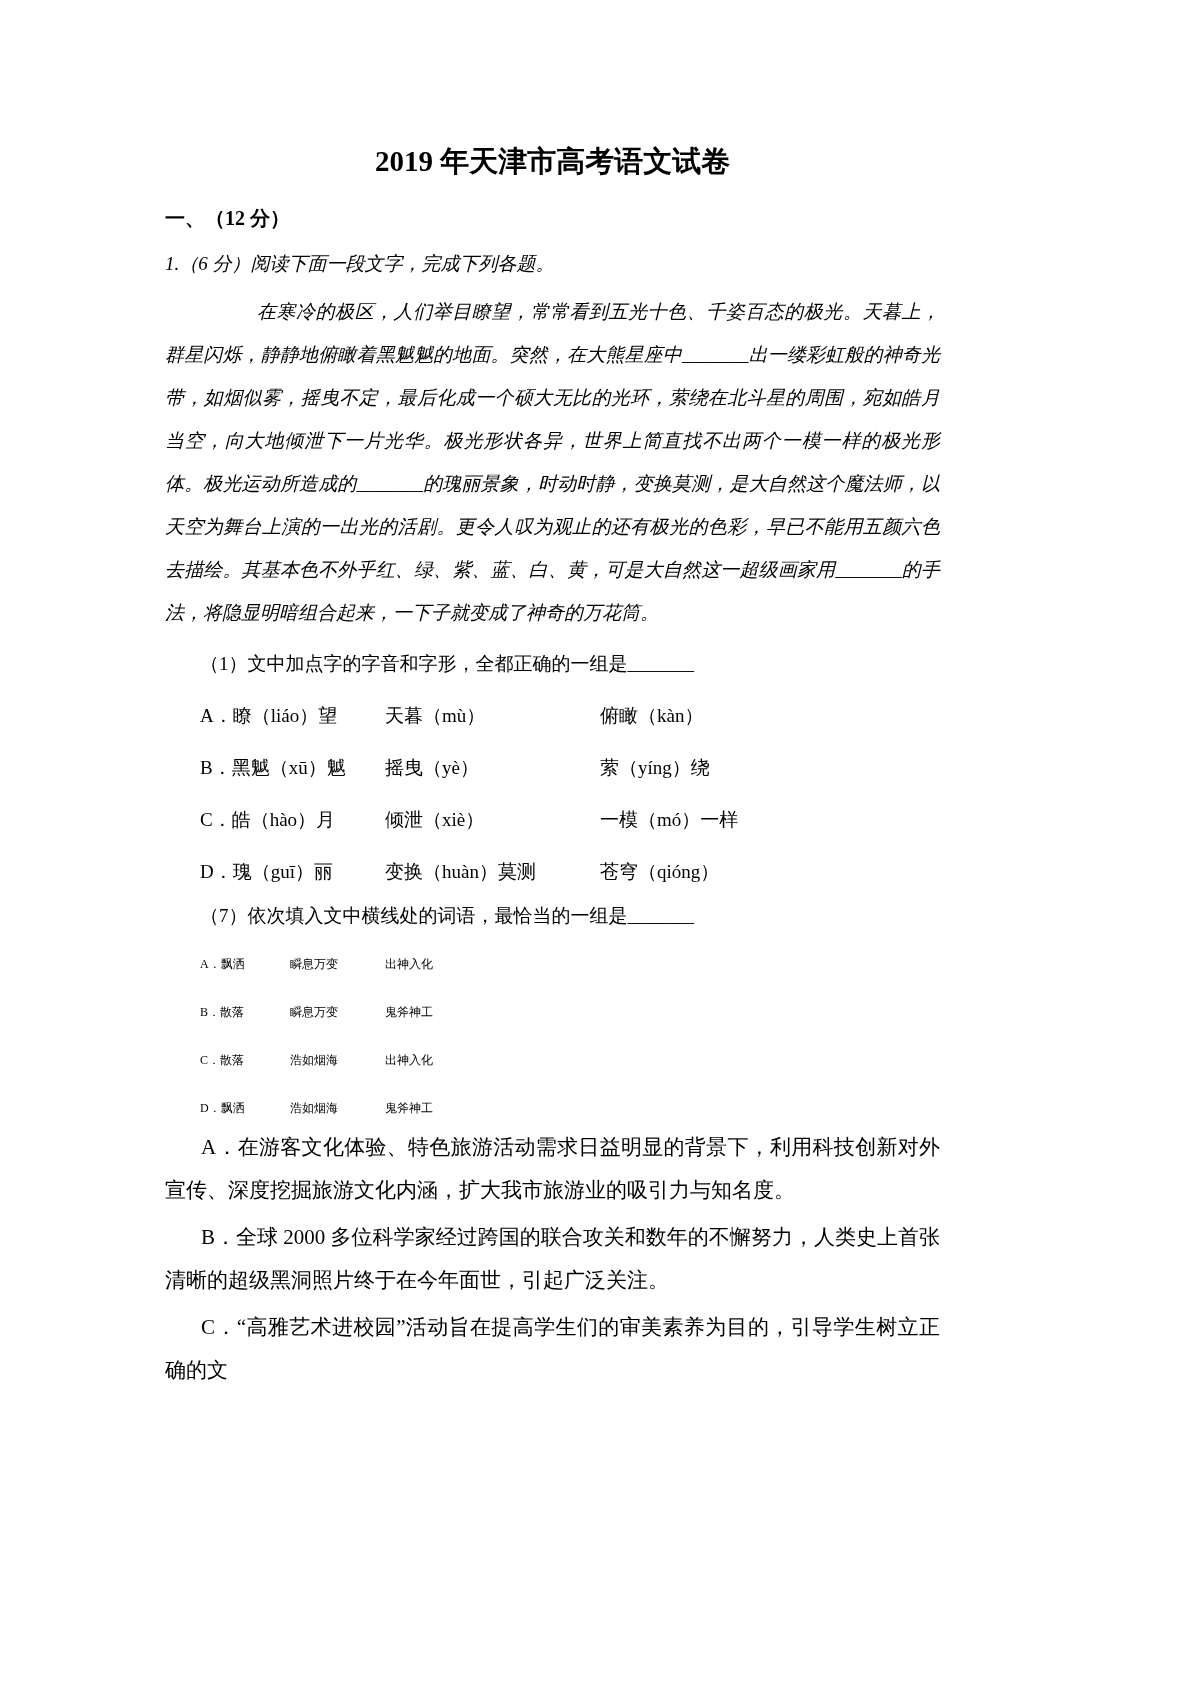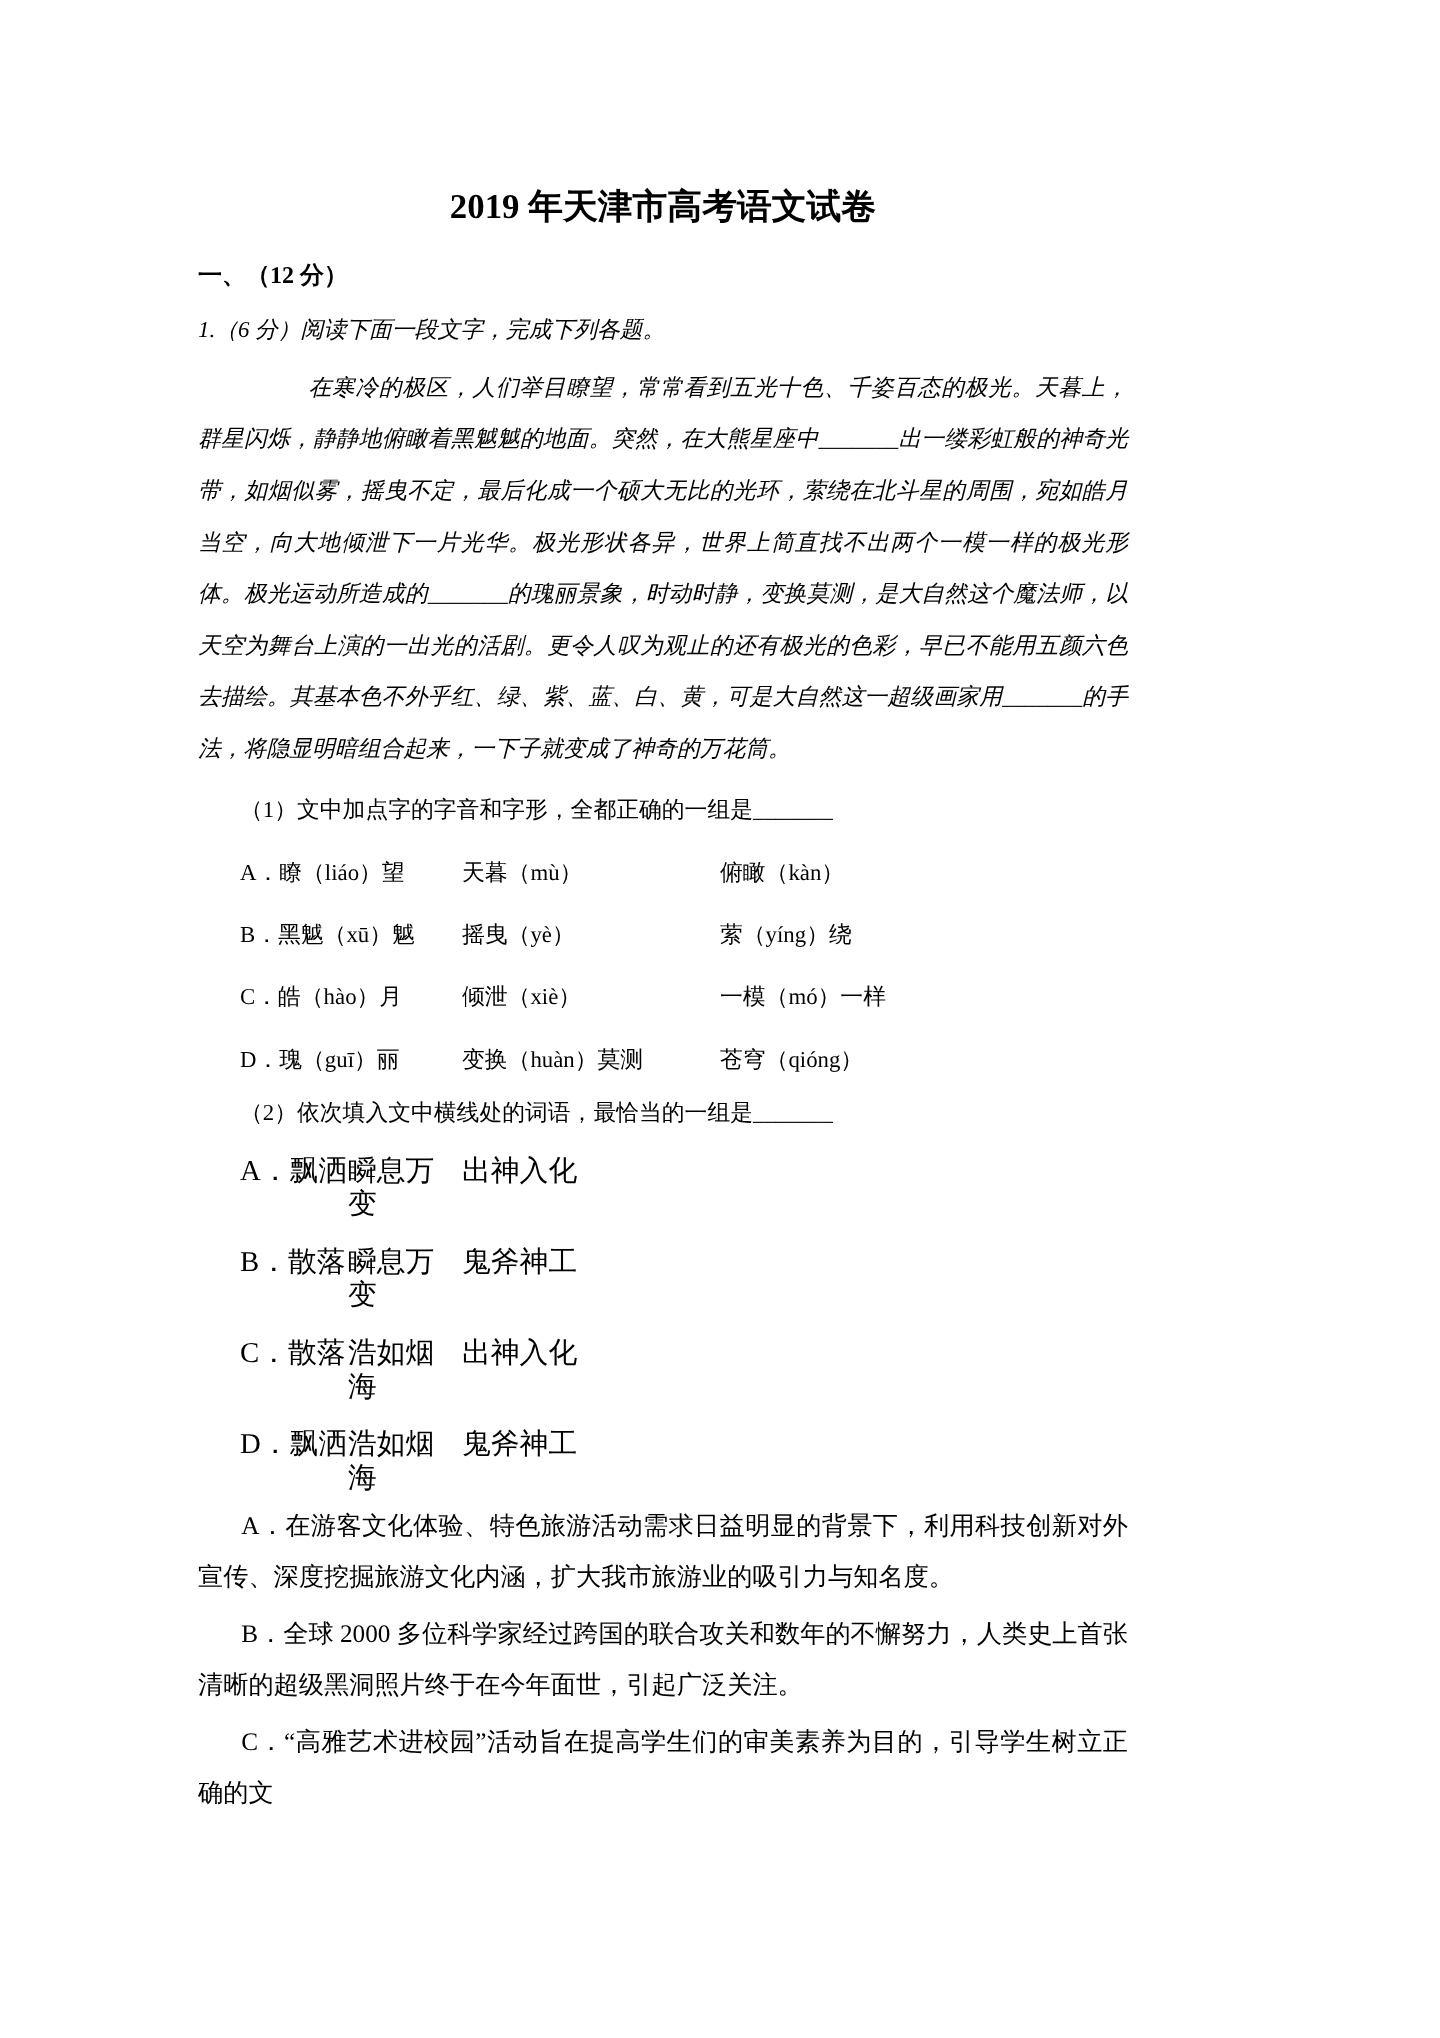--- a/index.html
+++ b/index.html
@@ -15,21 +15,21 @@
   .page {
     width: 1200px;
     height: 1698px;
     padding: 142px 260px 0 165px;
   }
   .doc-title {
     font-size: 29px;
     font-weight: bold;
     text-align: center;
     line-height: 38px;
-    margin: 12px;
+    margin: 0;
   }
   .section-header {
     font-size: 20px;
     font-weight: bold;
     line-height: 28px;
     margin: 24px 0 0 0;
   }
   .q-stem {
     font-size: 19px;
     line-height: 28px;
@@ -52,21 +52,21 @@
   .opt-row {
     display: grid;
     grid-template-columns: 185px 215px auto;
     font-size: 19px;
     line-height: 28px;
     margin: 24px 0 0 35px;
   }
   .opt-row2 {
     display: grid;
     grid-template-columns: 90px 95px auto;
-    font-size: 24px;
+    font-size: 12px;
     line-height: 28px;
     margin: 20px 0 0 35px;
   }
   .q2-option {
     font-size: 21px;
     line-height: 43px;
     text-align: justify;
     text-indent: 36px;
     margin: 4px 0 0 0;
   }
@@ -102,21 +102,21 @@
       <span>倾泄（xiè）</span>
       <span>一模（mó）一样</span>
     </div>
     <div class="opt-row">
       <span>D．瑰（guī）丽</span>
       <span>变换（huàn）莫测</span>
       <span>苍穹（qióng）</span>
     </div>
   </div>
 
-  <p class="sub-stem">（2）依次填入文中横线处的词语，最恰当的一组是_______</p>
+  <p class="sub-stem">（7）依次填入文中横线处的词语，最恰当的一组是_______</p>
 
   <div>
     <div class="opt-row2">
       <span>A．飘洒</span>
       <span>瞬息万变</span>
       <span>出神入化</span>
     </div>
     <div class="opt-row2">
       <span>B．散落</span>
       <span>瞬息万变</span>

